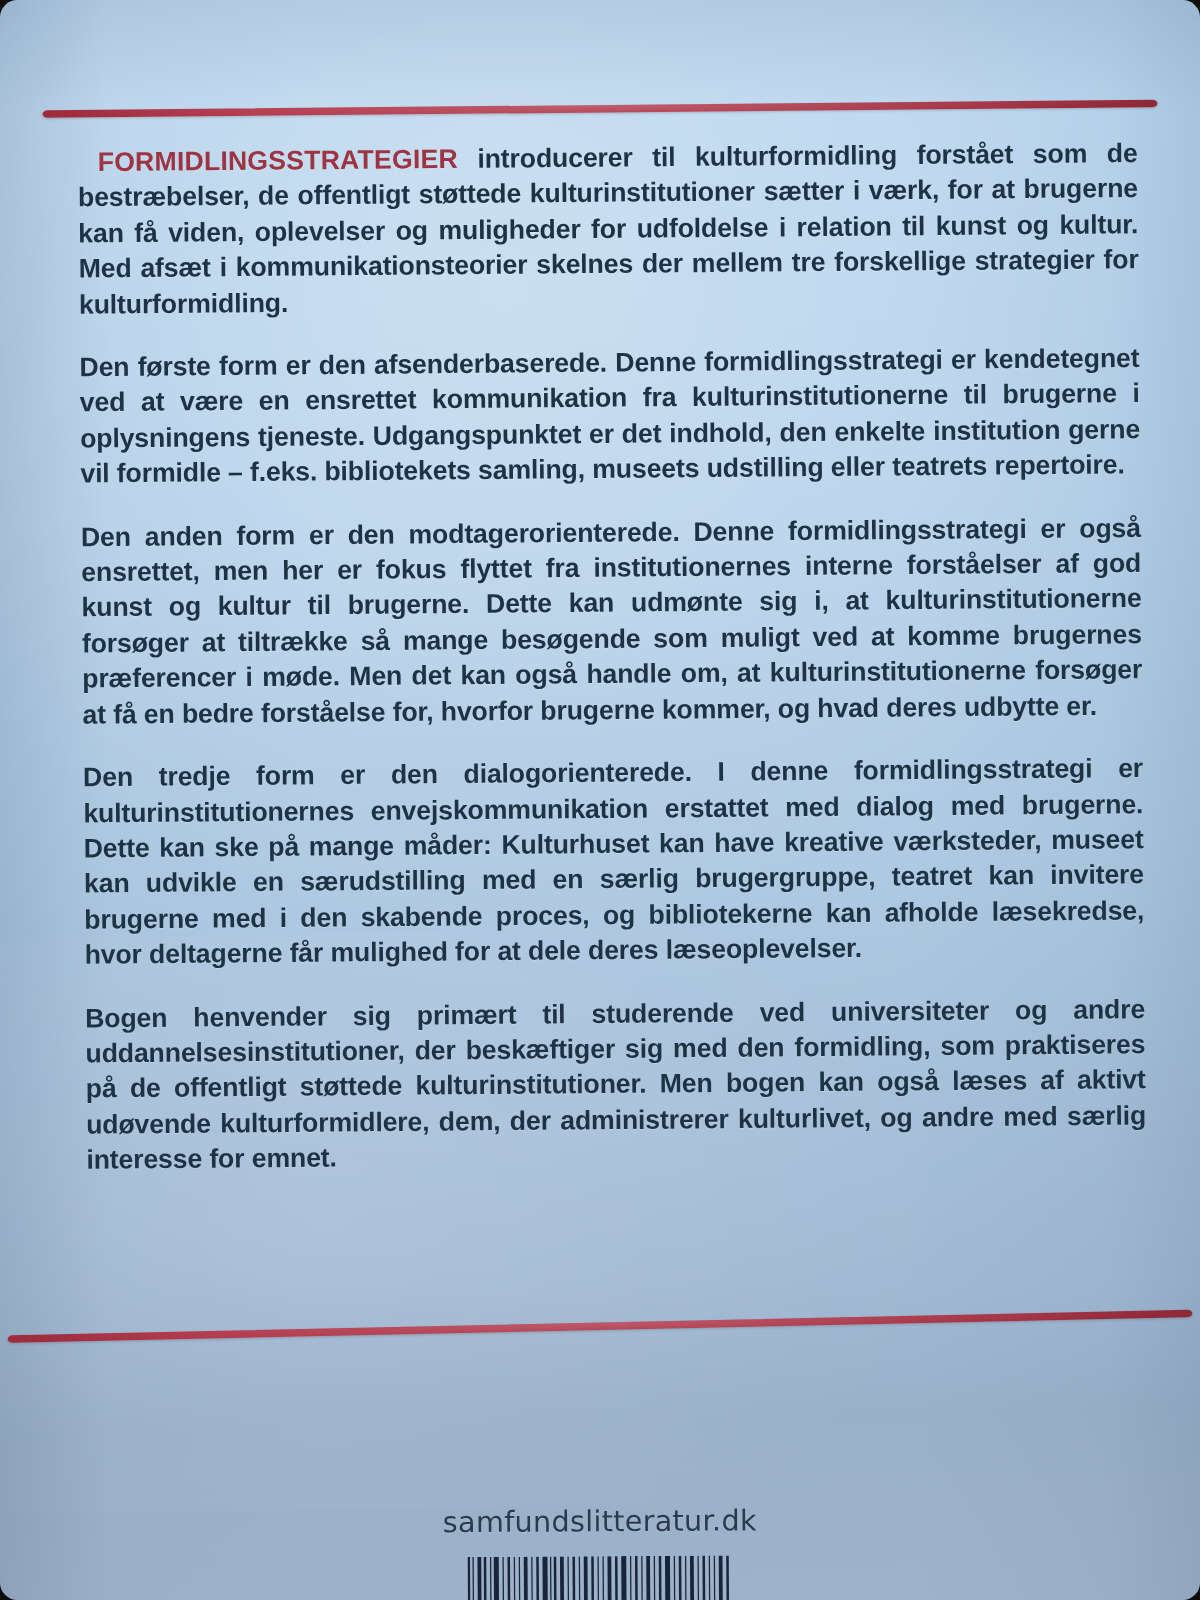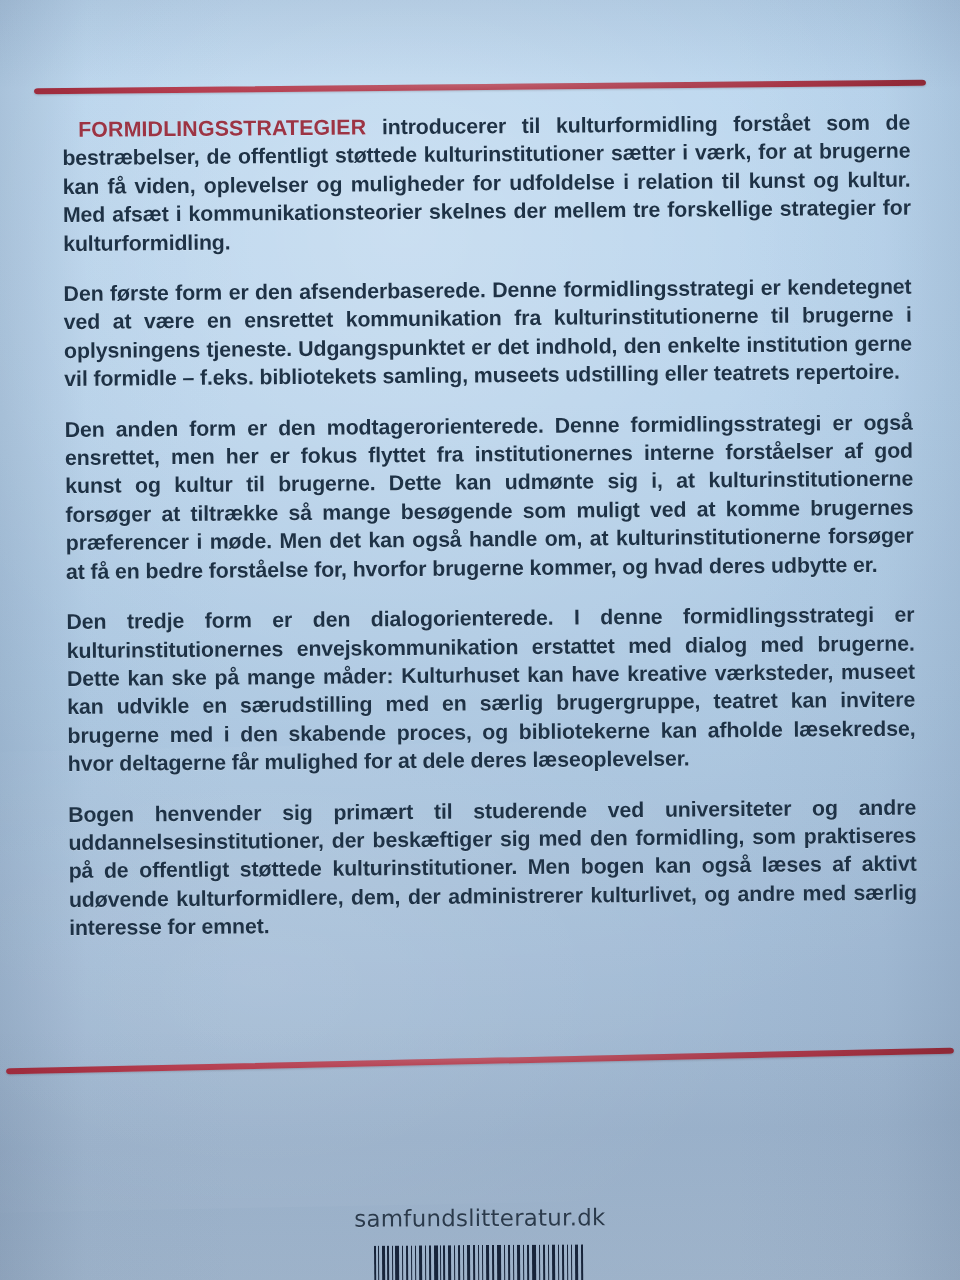--- a/index.html
+++ b/index.html
@@ -11,20 +11,21 @@
   #cover {
     position: relative;
     width: 960px;
     height: 1280px;
     overflow: hidden;
     font-family: "Liberation Sans", "DejaVu Sans", sans-serif;
     
     background:
       radial-gradient(130% 90% at 42% 18%, rgba(255,255,255,0.30) 0%, rgba(255,255,255,0.06) 45%, rgba(0,0,0,0.00) 75%),
       linear-gradient(178.5deg, #b6d4ee 0%, #b2cfe9 32%, #aac6e0 55%, #a3bcd6 74%, #9db4cd 88%, #a7bcd2 100%);
+    border-radius: 14px;
   }
   
   #cover .vignette {
     position: absolute;
     inset: 0;
     pointer-events: none;
     background:
       linear-gradient(90deg, rgba(60,80,110,0.16) 0%, rgba(60,80,110,0.02) 9%, rgba(0,0,0,0) 26%, rgba(0,0,0,0) 76%, rgba(60,80,110,0.04) 92%, rgba(60,80,110,0.13) 100%),
       linear-gradient(180deg, rgba(40,60,95,0.10) 0%, rgba(0,0,0,0) 7%, rgba(0,0,0,0) 80%, rgba(40,60,95,0.07) 100%);
   }

